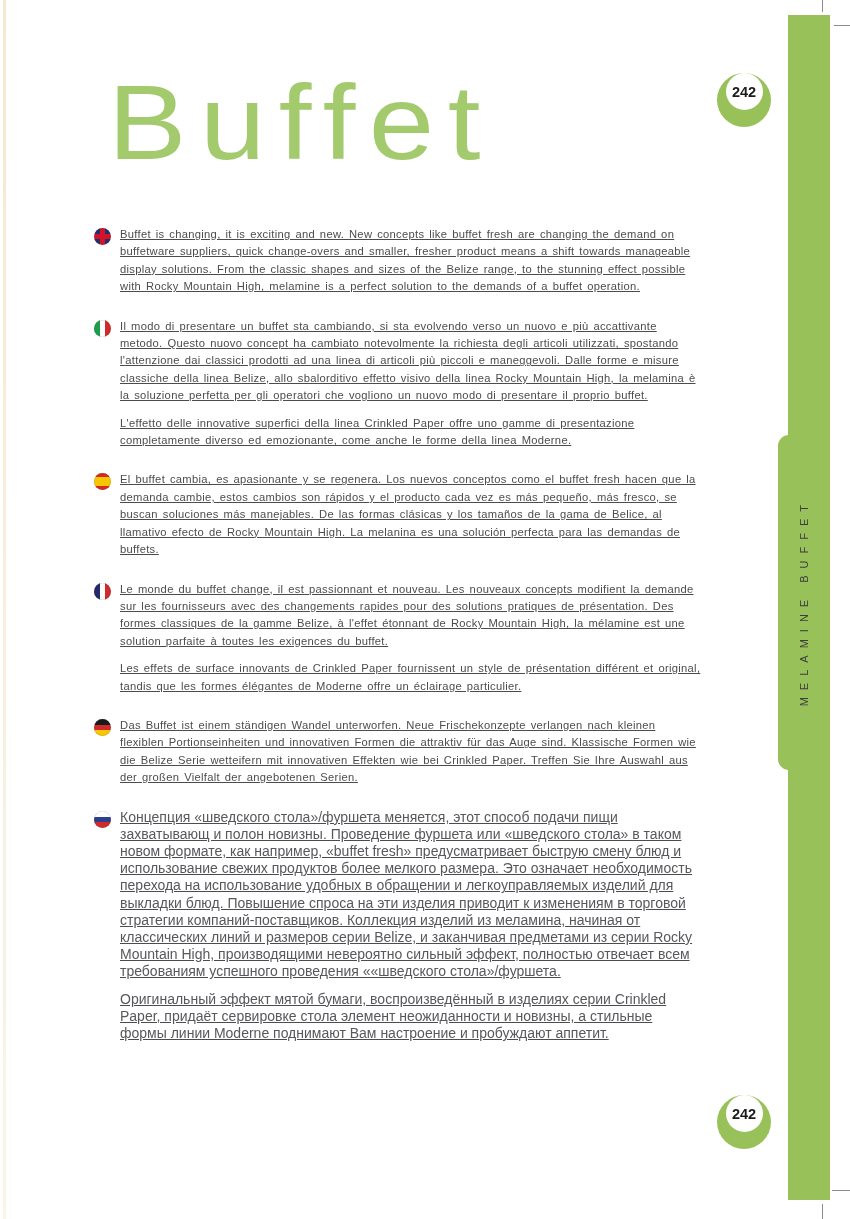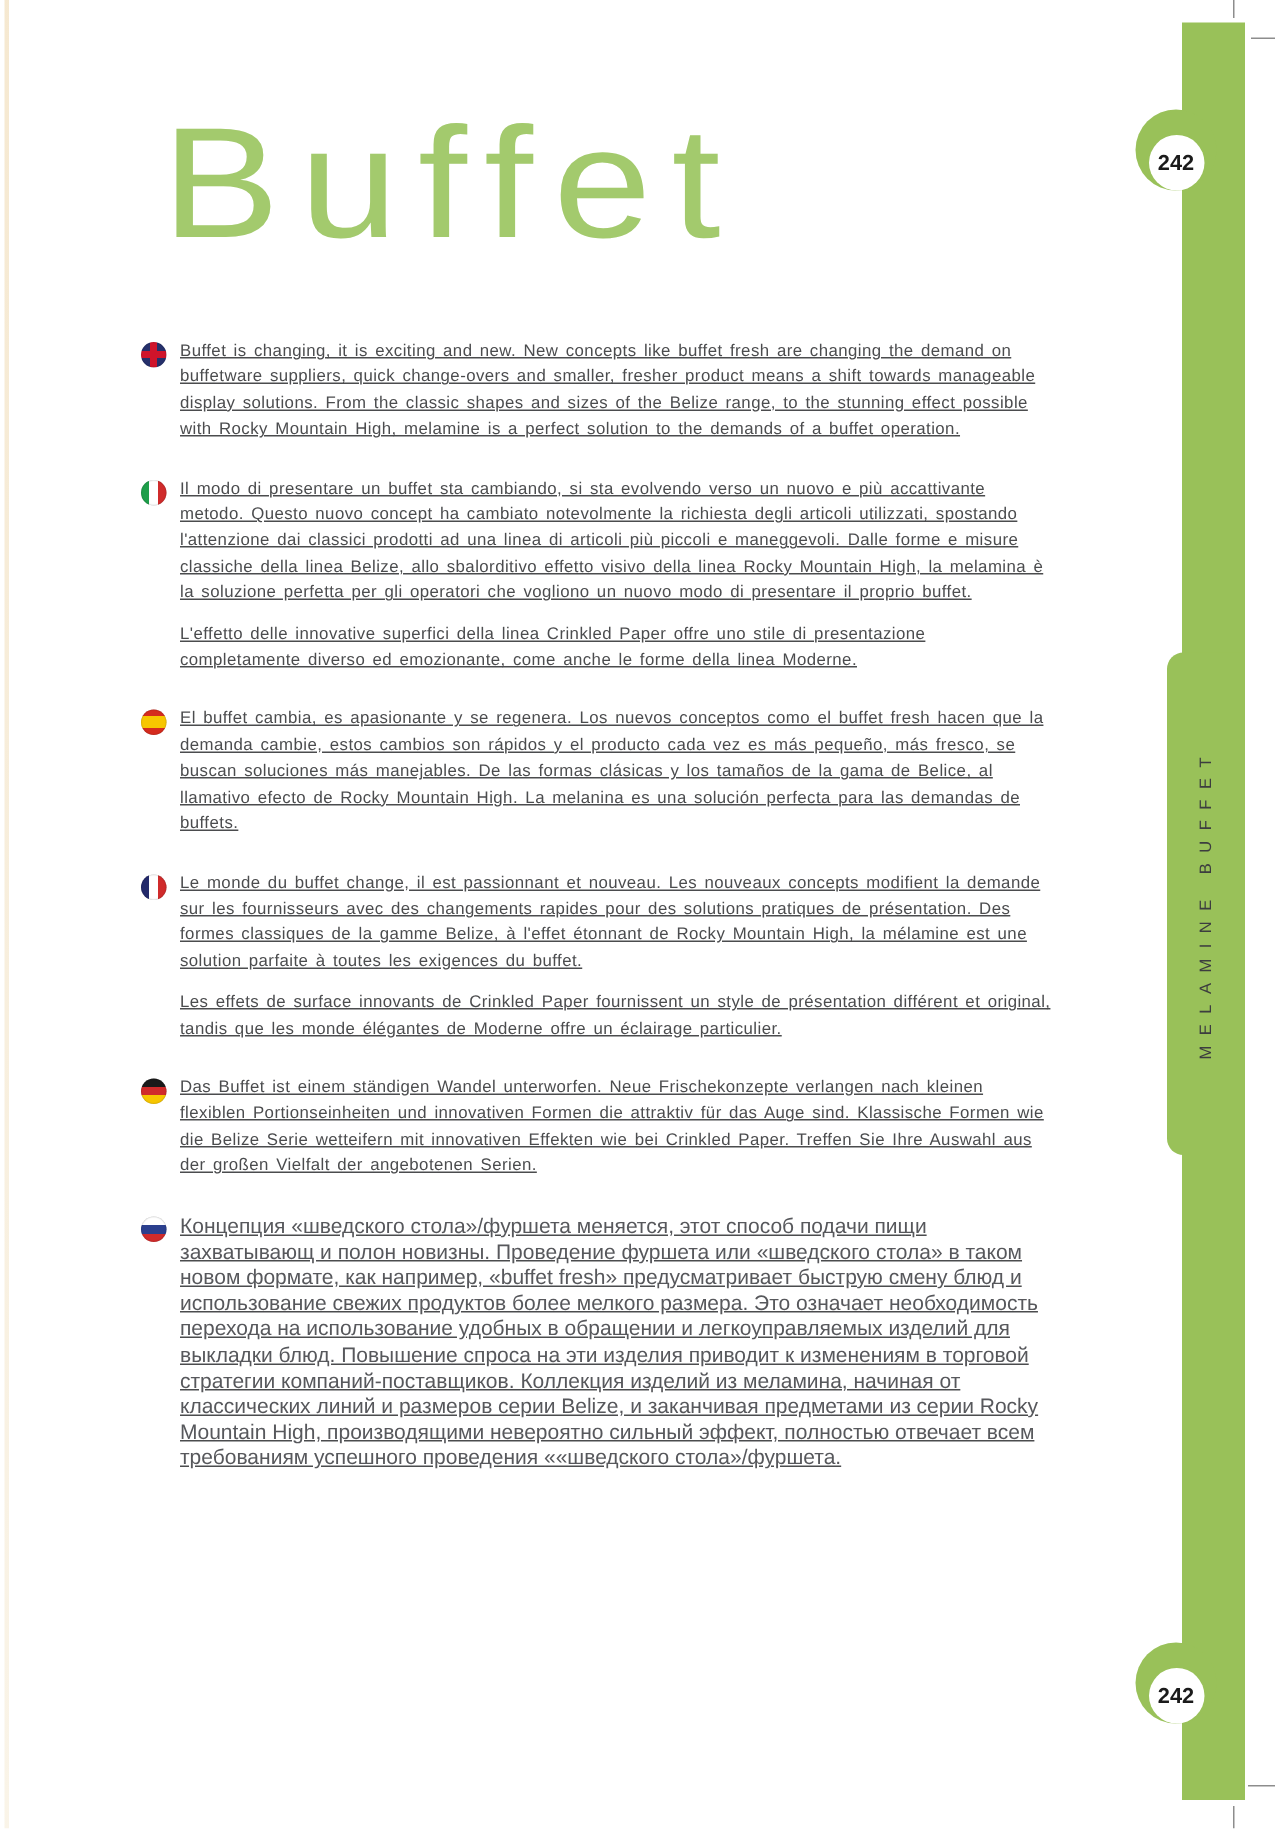--- a/index.html
+++ b/index.html
@@ -35,22 +35,22 @@
     line-height:17.2px;color:#57585c;}
   
   .sidebar-strip{position:absolute;left:788px;top:15px;width:42px;height:1185px;
     background:var(--green);}
   .sidebar-tab{position:absolute;left:778px;top:435px;width:52px;height:335px;
     background:var(--green);border-radius:11px 0 0 11px;
     display:flex;align-items:center;justify-content:center;}
   .sidebar-label{writing-mode:vertical-rl;transform:rotate(180deg);
     font-size:11px;letter-spacing:7px;color:#3c3d3f;white-space:nowrap;}
   
-  .badge{position:absolute;left:757px;width:54px;height:54px;border-radius:50%;
-    background:var(--green);display:flex;align-items:flex-end;justify-content:center;}
+  .badge{position:absolute;left:717px;width:54px;height:54px;border-radius:50%;
+    background:var(--green);display:flex;align-items:flex-start;justify-content:center;}
   .badge.top{top:73px;}
   .badge.bottom{top:1095px;}
   .badge-inner{width:37px;height:37px;border-radius:50%;background:#ffffff;
     display:flex;align-items:center;justify-content:center;
     font-size:14.5px;font-weight:bold;color:#1b1b1b;}
   
   .crop{position:absolute;background:#8d8d8d;}
   .crop.v-top{left:822px;top:0;width:1px;height:12px;}
   .crop.h-top{left:834px;top:25px;width:16px;height:1px;}
   .crop.v-bottom{left:822px;top:1204px;width:1px;height:15px;}
@@ -69,50 +69,51 @@
     <span class="flag uk"></span>
     <div class="paras">
       <p>Buffet is changing, it is exciting and new. New concepts like buffet fresh are changing the demand on buffetware suppliers, quick change-overs and smaller, fresher product means a shift towards manageable display solutions. From the classic shapes and sizes of the Belize range, to the stunning effect possible with Rocky Mountain High, melamine is a perfect solution to the demands of a buffet operation.</p>
     </div>
   </div>
 
   <div class="lang-block">
     <span class="flag it"></span>
     <div class="paras">
       <p>Il modo di presentare un buffet sta cambiando, si sta evolvendo verso un nuovo e più accattivante metodo. Questo nuovo concept ha cambiato notevolmente la richiesta degli articoli utilizzati, spostando l'attenzione dai classici prodotti ad una linea di articoli più piccoli e maneggevoli. Dalle forme e misure classiche della linea Belize, allo sbalorditivo effetto visivo della linea Rocky Mountain High, la melamina è la soluzione perfetta per gli operatori che vogliono un nuovo modo di presentare il proprio buffet.</p>
-      <p>L'effetto delle innovative superfici della linea Crinkled Paper offre uno stile di presentazione completamente diverso ed emozionante, come anche le forme della linea Moderne.</p>
+      <p>L'effetto delle innovative superfici della linea Crinkled Paper offre uno gamme di presentazione completamente diverso ed emozionante, come anche le forme della linea Moderne.</p>
     </div>
   </div>
 
   <div class="lang-block">
     <span class="flag es"></span>
     <div class="paras">
       <p>El buffet cambia, es apasionante y se regenera. Los nuevos conceptos como el buffet fresh hacen que la demanda cambie, estos cambios son rápidos y el producto cada vez es más pequeño, más fresco, se buscan soluciones más manejables. De las formas clásicas y los tamaños de la gama de Belice, al llamativo efecto de Rocky Mountain High. La melanina es una solución perfecta para las demandas de buffets.</p>
     </div>
   </div>
 
   <div class="lang-block">
     <span class="flag fr"></span>
     <div class="paras">
       <p>Le monde du buffet change, il est passionnant et nouveau. Les nouveaux concepts modifient la demande sur les fournisseurs avec des changements rapides pour des solutions pratiques de présentation. Des formes classiques de la gamme Belize, à l'effet étonnant de Rocky Mountain High, la mélamine est une solution parfaite à toutes les exigences du buffet.</p>
-      <p>Les effets de surface innovants de Crinkled Paper fournissent un style de présentation différent et original, tandis que les monde élégantes de Moderne offre un éclairage particulier.</p>
+      <p>Les effets de surface innovants de Crinkled Paper fournissent un style de présentation différent et original, tandis que les formes élégantes de Moderne offre un éclairage particulier.</p>
     </div>
   </div>
 
   <div class="lang-block">
     <span class="flag de"></span>
     <div class="paras">
       <p>Das Buffet ist einem ständigen Wandel unterworfen. Neue Frischekonzepte verlangen nach kleinen flexiblen Portionseinheiten und innovativen Formen die attraktiv für das Auge sind. Klassische Formen wie die Belize Serie wetteifern mit innovativen Effekten wie bei Crinkled Paper. Treffen Sie Ihre Auswahl aus der großen Vielfalt der angebotenen Serien.</p>
     </div>
   </div>
 
   <div class="lang-block ru">
     <span class="flag ru"></span>
     <div class="paras">
       <p>Концепция «шведского стола»/фуршета меняется, этот способ подачи пищи захватывающ и полон новизны. Проведение фуршета или «шведского стола» в таком новом формате, как например, «buffet fresh» предусматривает быструю смену блюд и использование свежих продуктов более мелкого размера. Это означает необходимость перехода на использование удобных в обращении и легкоуправляемых изделий для выкладки блюд. Повышение спроса на эти изделия приводит к изменениям в торговой стратегии компаний-поставщиков. Коллекция изделий из меламина, начиная от классических линий и размеров серии Belize, и заканчивая предметами из серии Rocky Mountain High, производящими невероятно сильный эффект, полностью отвечает всем требованиям успешного проведения ««шведского стола»/фуршета.</p>
+      <p>Оригинальный эффект мятой бумаги, воспроизведённый в изделиях серии Crinkled Paper, придаёт сервировке стола элемент неожиданности и новизны, а стильные формы линии Moderne поднимают Вам настроение и пробуждают аппетит.</p>
     </div>
   </div>
 
 </div>
 
 <div class="sidebar-strip"></div>
 <div class="sidebar-tab">
   <span class="sidebar-label">MELAMINE BUFFET</span>
 </div>
 

